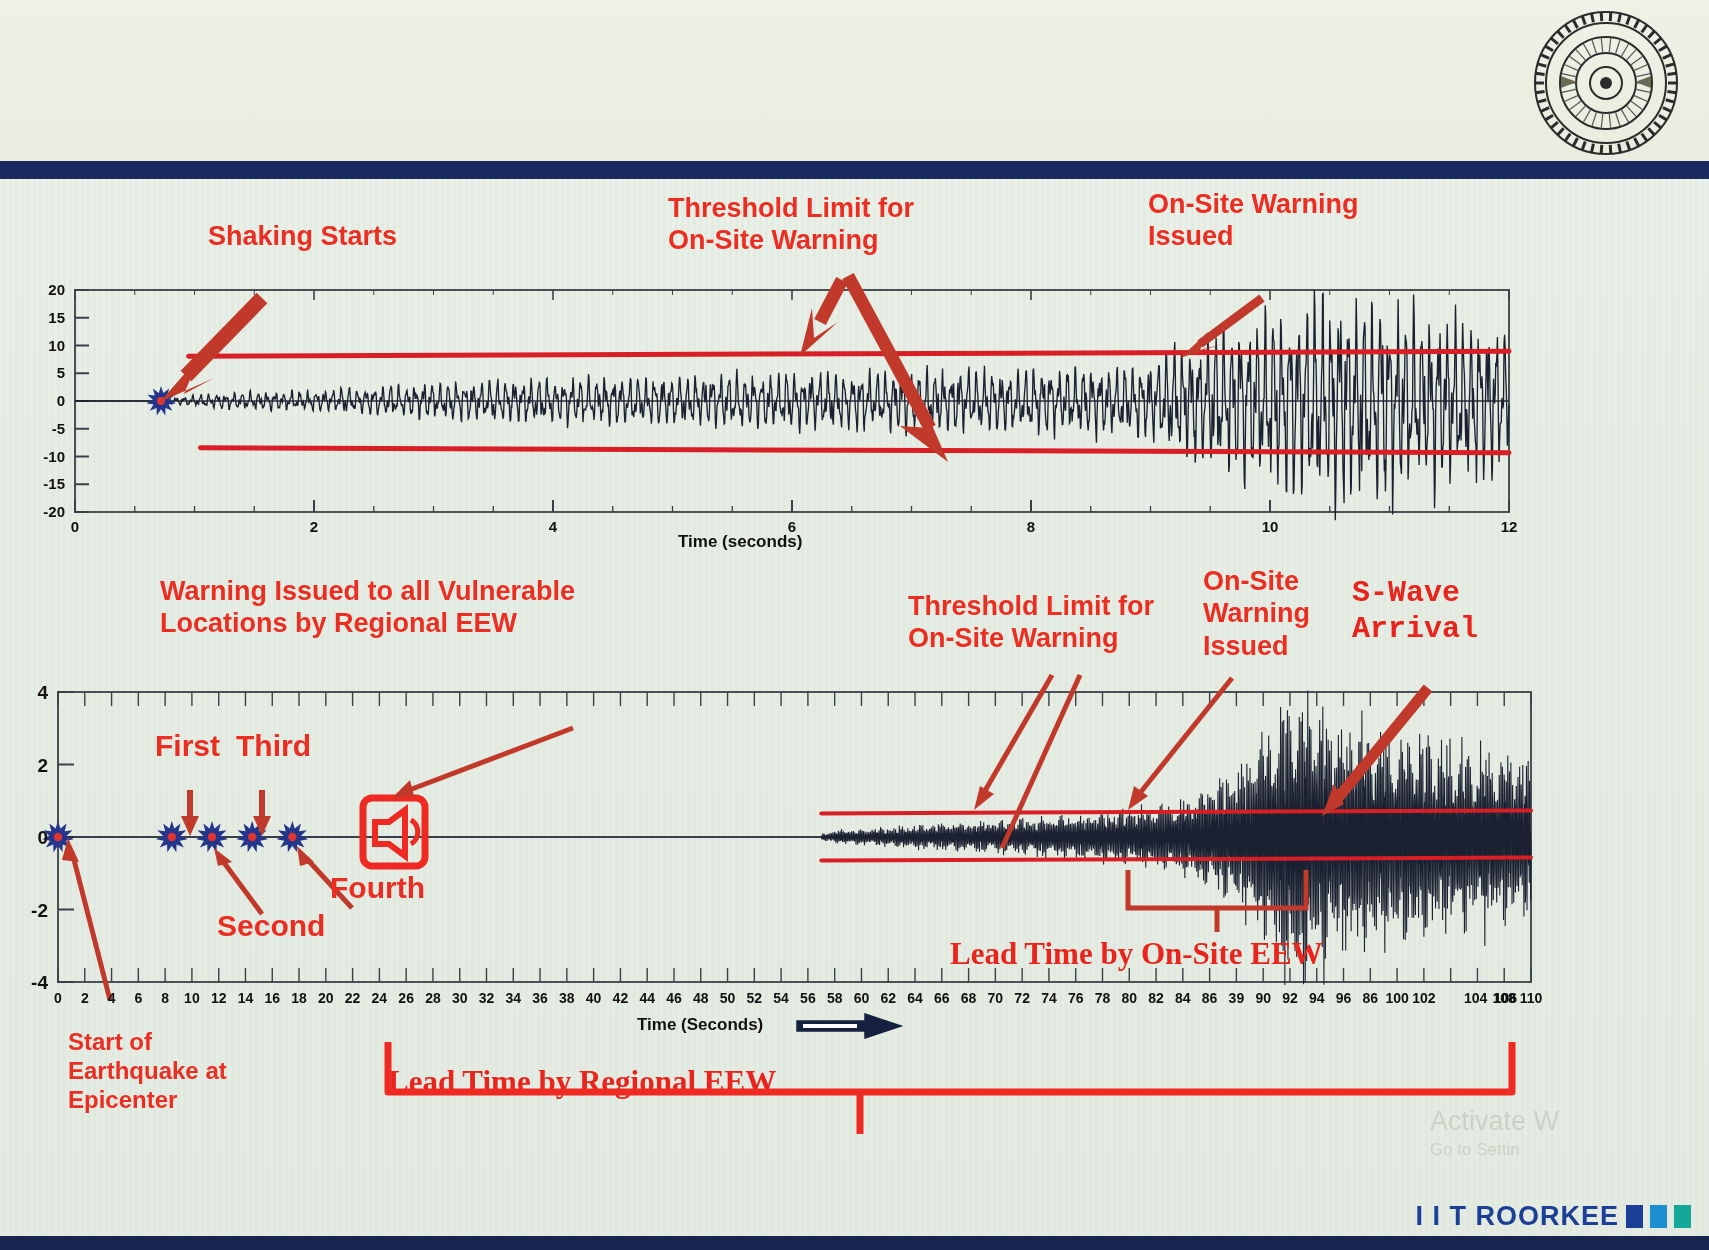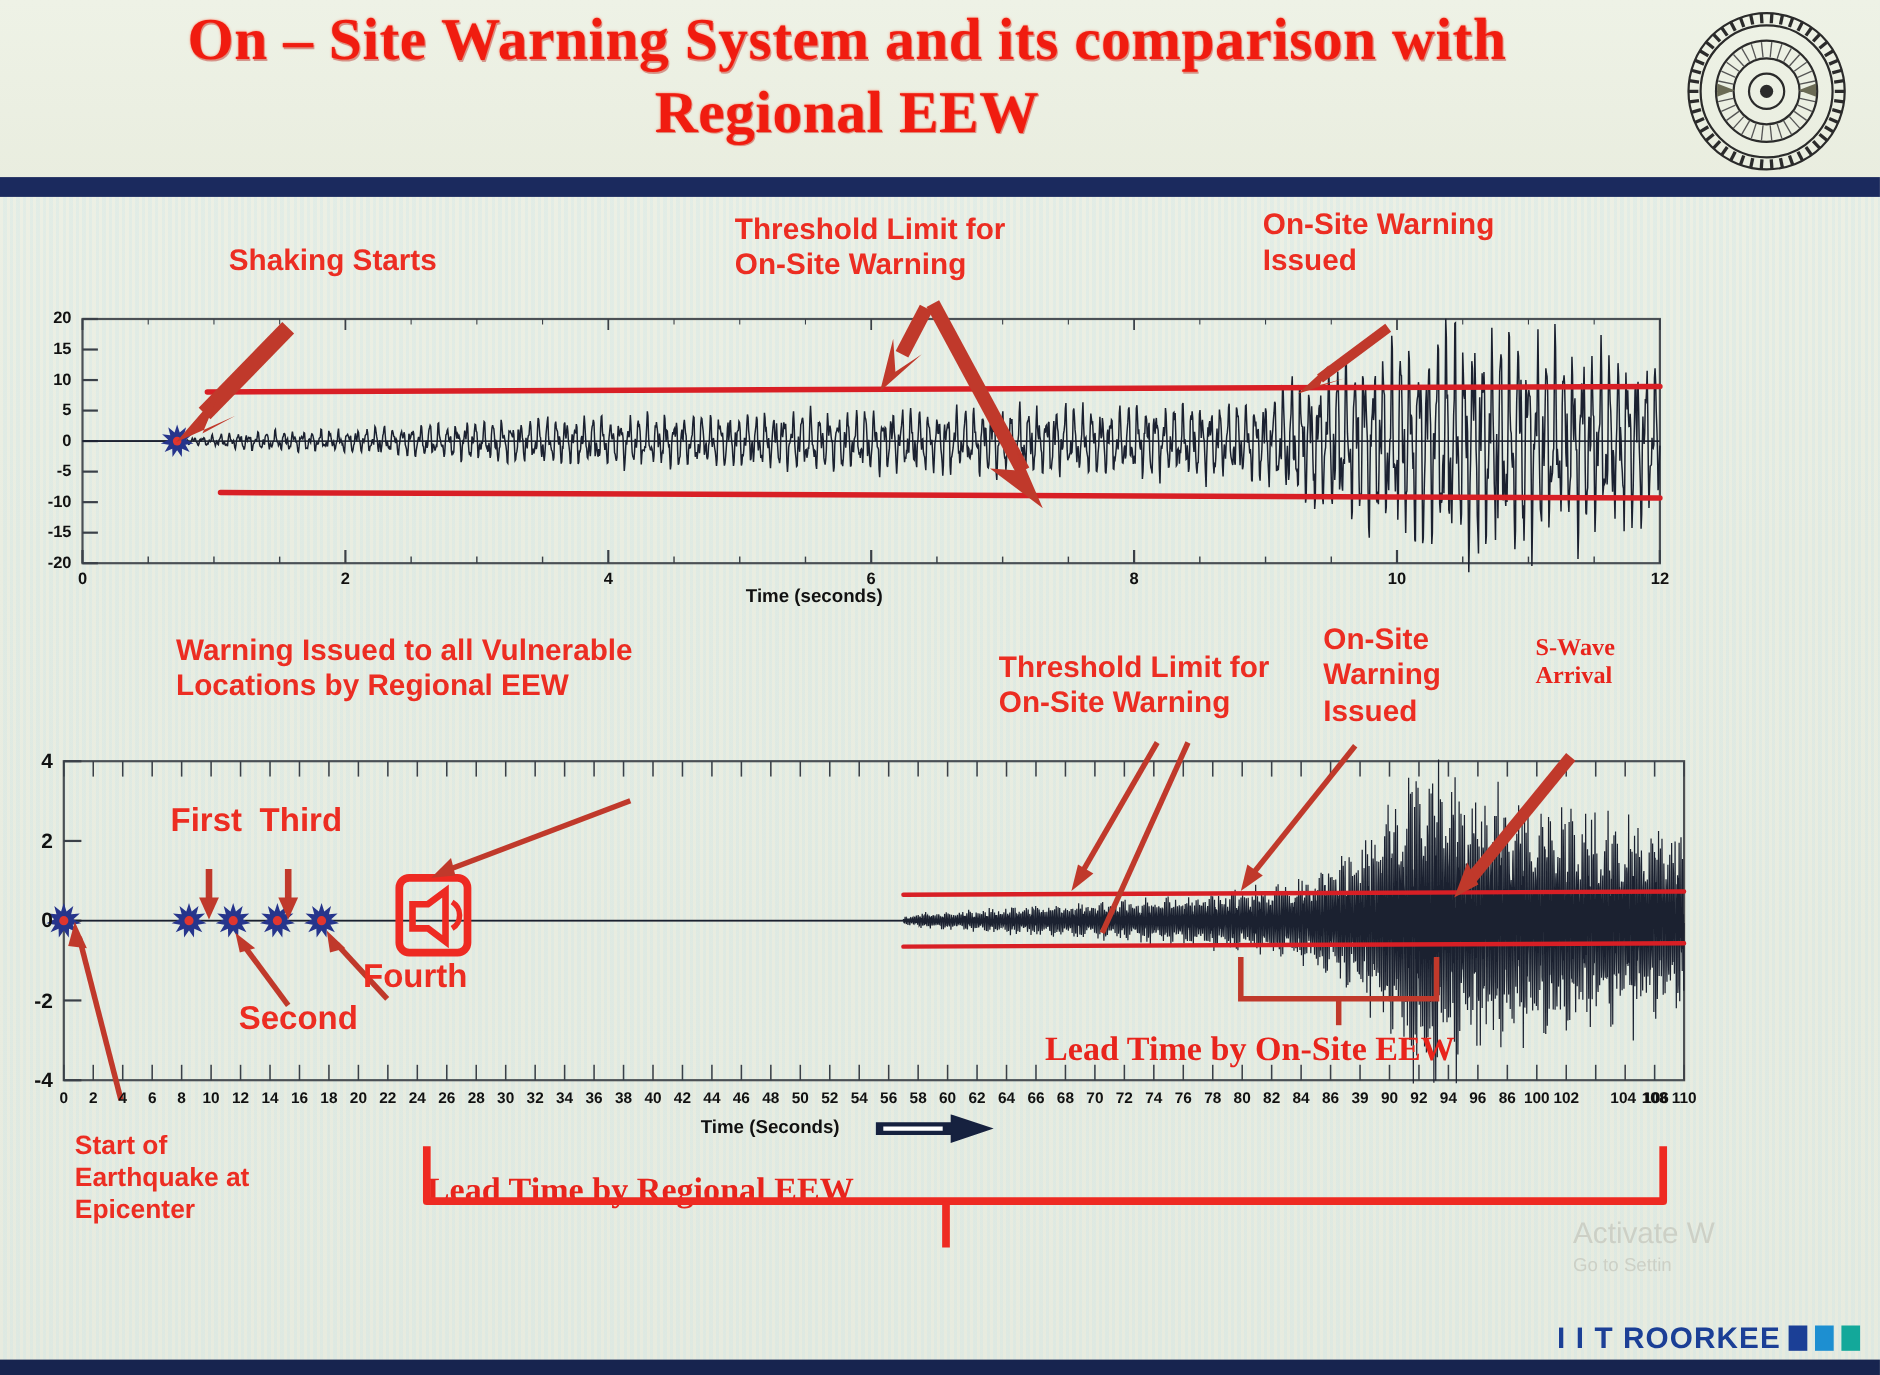--- a/index.html
+++ b/index.html
@@ -73,21 +73,20 @@
     position:absolute;color:#e8241c;font-weight:bold;
     font-family:"Liberation Serif",serif;font-size:21px;line-height:1.45;
   }
 </style>
 </head>
 <body>
 
 <div id="slide">
 
   <div id="header">
-    <div id="title">On – Site Warning System and its comparison with Regional EEW</div>
     <svg id="logo" viewBox="0 0 150 150">
       <g fill="none" stroke="#2b2b2b" stroke-width="2">
         <circle cx="75" cy="75" r="71"></circle>
         <circle cx="75" cy="75" r="60"></circle>
         <circle cx="75" cy="75" r="46"></circle>
         <circle cx="75" cy="75" r="30"></circle>
         <circle cx="75" cy="75" r="16"></circle>
       </g>
       <g stroke="#2b2b2b" stroke-width="3">
         <g id="teeth">
@@ -497,21 +496,21 @@
   </div>
 
   <div id="bot-anns">
       <div class="ann" style="left: 160px; top: 575px; font-size: 27px;">Warning Issued to all Vulnerable
 Locations by Regional EEW</div>
       <div class="ann" style="left: 908px; top: 590px; font-size: 27px;">Threshold Limit for
 On-Site Warning</div>
       <div class="ann" style="left: 1203px; top: 565px; font-size: 27px;">On-Site
 Warning
 Issued</div>
-      <div class="ann serif" style="left: 1396px; top: 575px; font-size: 22px;">S-Wave
+      <div class="ann serif" style="left: 1352px; top: 575px; font-size: 30px; font-family: Liberation Mono, monospace;">S-Wave
 Arrival</div>
       <div class="ann" style="left: 155px; top: 728px; font-size: 30px;">First</div>
       <div class="ann" style="left: 236px; top: 728px; font-size: 30px;">Third</div>
       <div class="ann" style="left: 330px; top: 870px; font-size: 30px;">Fourth</div>
       <div class="ann" style="left: 217px; top: 908px; font-size: 30px;">Second</div>
       <div class="ann" style="left: 68px; top: 1028px; font-size: 24px;">Start of
 Earthquake at
 Epicenter</div>
       <div class="ann serif" style="left: 950px; top: 935px; font-size: 31px;">Lead Time by On-Site EEW</div>
       <div class="ann serif" style="left: 388px; top: 1063px; font-size: 31px;">Lead Time by Regional EEW</div>

